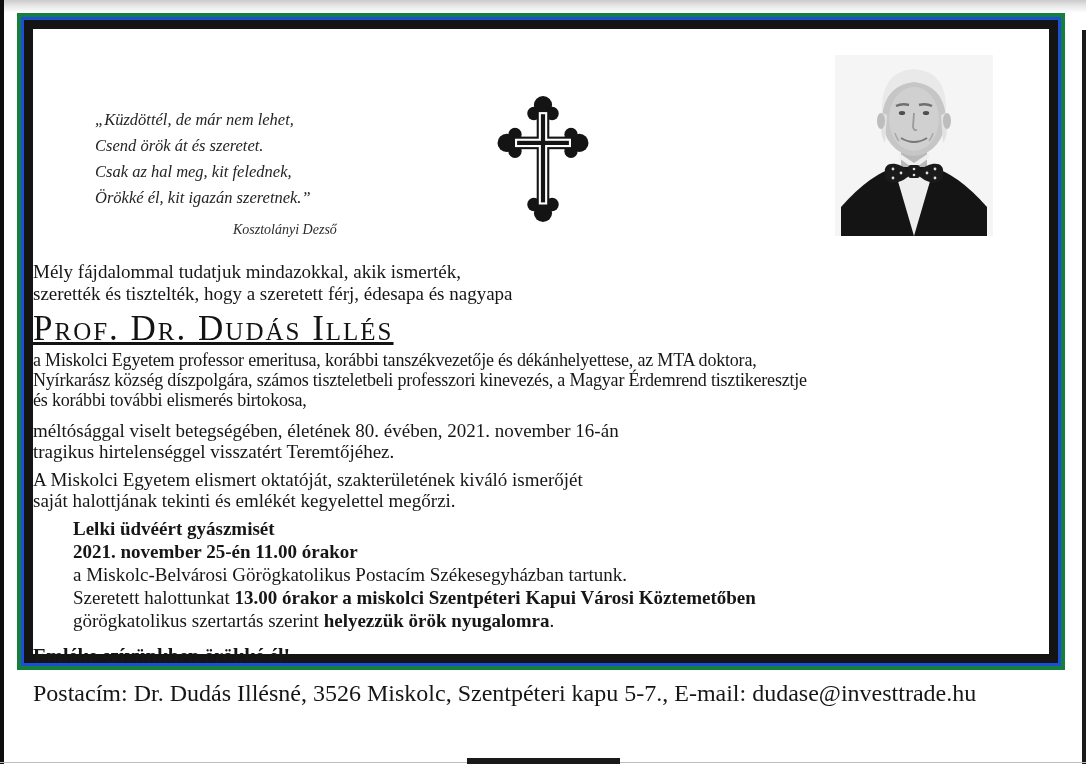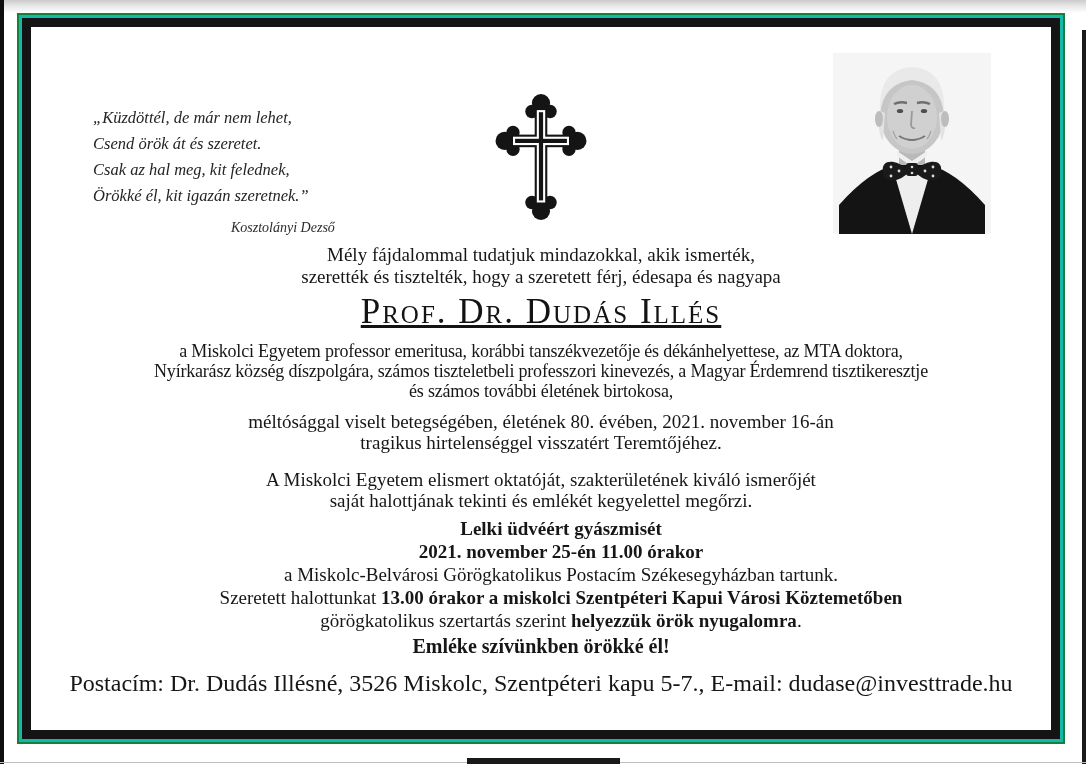--- a/index.html
+++ b/index.html
@@ -9,50 +9,50 @@
     font-family:"Liberation Serif", serif;
     color:#161616;
   }
   .top-gradient{position:absolute;left:0;top:0;width:1086px;height:13px;
     background:linear-gradient(to bottom,#cbcbcb 0%,#e7e7e7 45%,#ffffff 100%);}
   .edge-left{position:absolute;left:0;top:0;width:4px;height:764px;background:#0e0e0e;}
   .edge-right{position:absolute;right:0;top:30px;width:4px;height:734px;background:#1a1a1a;}
   .bottom-hairline{position:absolute;left:0;top:762px;width:1086px;height:1px;background:#bdbdbd;}
   .bottom-bar{position:absolute;left:467px;top:758px;width:153px;height:6px;background:#191919;}
 
-  .frame-outer{position:absolute;left:17px;top:13px;width:1048px;height:731px;
-    border:2px solid #15803d;box-sizing:border-box;background:#14b8a6;}
+  .frame-outer{position:absolute;left:17px;top:13px;width:1048px;height:657px;
+    border:4px solid #15803d;box-sizing:border-box;background:#1d4ed8;}
   .frame-inner{position:absolute;left:3px;top:3px;right:3px;bottom:3px;
     border:9px solid #141414;background:#fff;}
   .content{position:absolute;left:0;top:0;right:0;bottom:0;}
 
   .poem{position:absolute;left:62px;top:78px;width:270px;
     font-style:italic;font-size:16.5px;line-height:26px;color:#242424;}
   .poem-attrib{margin-top:6px;padding-left:138px;font-size:14px;font-style:italic;color:#2b2b2b;}
 
   .cross-wrap{position:absolute;left:461px;top:60px;width:98px;height:140px;}
   .cross-wrap svg{width:100%;height:100%;display:block;}
 
   .photo{position:absolute;left:802px;top:26px;width:158px;height:181px;background:#f6f6f6;}
   .photo svg{width:100%;height:100%;display:block;}
 
-  .text-col{position:absolute;left:0;right:0;top:217px;text-align:center;}
+  .text-col{position:absolute;left:0;right:0;top:232px;text-align:left;}
   .line{font-size:19px;line-height:22px;}
   .bold{font-weight:bold;}
   .name{margin:3px 0 0 0;font-size:35px;line-height:42px;font-weight:normal;
     font-variant:small-caps;letter-spacing:2px;color:#131313;text-decoration:underline;}
-  .honors{margin-top:8px;}
+  .honors{}
   .honors .line{font-size:18px;line-height:20px;letter-spacing:-0.2px;}
   .passing{margin-top:10px;}
   .passing .line{line-height:21px;}
-  .tribute{margin-top:16px;}
+  .tribute{margin-top:7px;}
   .tribute .line{line-height:21px;}
   .funeral{margin-top:6px;padding-left:40px;}
   .funeral .line{line-height:23px;}
-  .closing{margin-top:2px;}
+  .closing{margin-top:12px;}
   .closing .line{font-size:20px;line-height:24px;font-weight:bold;}
   .footer-line{margin-top:14px;font-size:24px;line-height:22px;}
 </style>
 </head>
 <body>
 
 <div class="top-gradient"></div>
 <div class="edge-left"></div>
 <div class="edge-right"></div>
 <div class="bottom-hairline"></div>
@@ -142,21 +142,21 @@
         <div class="intro-block">
           <div class="line">Mély fájdalommal tudatjuk mindazokkal, akik ismerték,</div>
           <div class="line">szerették és tisztelték, hogy a szeretett férj, édesapa és nagyapa</div>
         </div>
 
         <h1 class="name">Prof. Dr. Dudás Illés</h1>
 
         <div class="honors">
           <div class="line">a Miskolci Egyetem professor emeritusa, korábbi tanszékvezetője és dékánhelyettese, az MTA doktora,</div>
           <div class="line">Nyírkarász község díszpolgára, számos tiszteletbeli professzori kinevezés, a Magyar Érdemrend tisztikeresztje</div>
-          <div class="line">és számos további életének birtokosa,</div>
+          <div class="line">és korábbi további elismerés birtokosa,</div>
         </div>
 
         <div class="passing">
           <div class="line">méltósággal viselt betegségében, életének 80. évében, 2021. november 16-án</div>
           <div class="line">tragikus hirtelenséggel visszatért Teremtőjéhez.</div>
         </div>
 
         <div class="tribute">
           <div class="line">A Miskolci Egyetem elismert oktatóját, szakterületének kiváló ismerőjét</div>
           <div class="line">saját halottjának tekinti és emlékét kegyelettel megőrzi.</div>

